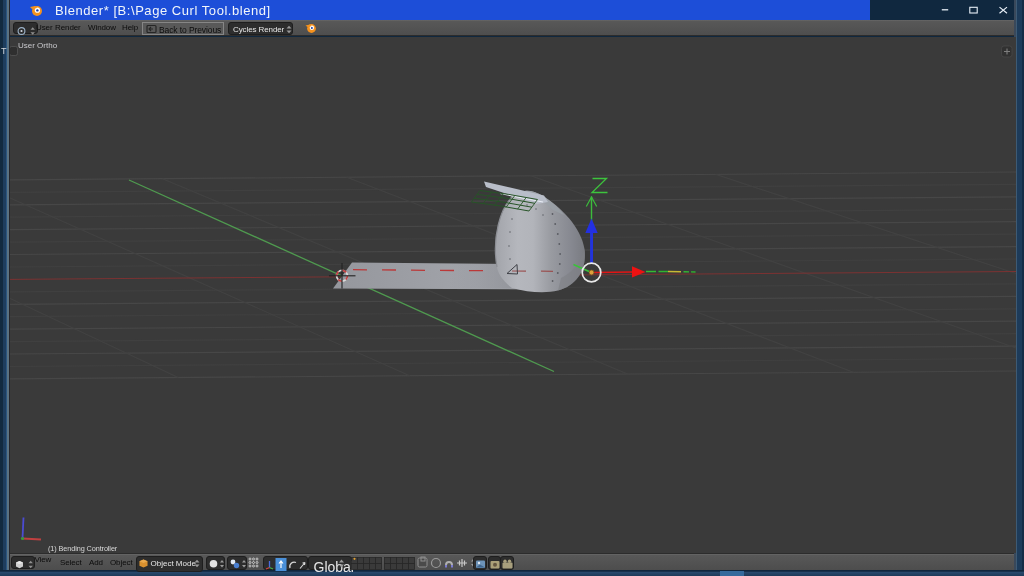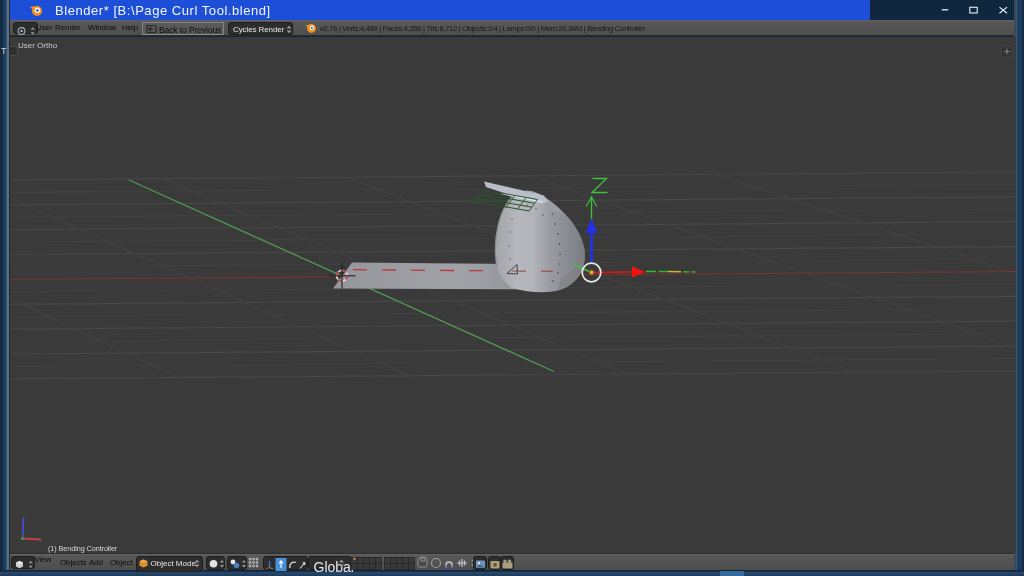--- a/index.html
+++ b/index.html
@@ -57,21 +57,20 @@
     <svg class="abs" style="left:56px;top:1px" width="8" height="11" viewBox="0 0 8 11">
           <path d="M1.5,4.5 L4,1.8 L6.5,4.5 Z M1.5,6.5 L4,9.2 L6.5,6.5 Z" fill="#989898"></path>
         </svg>
   </div>
   <svg class="abs" style="left:295px;top:2px" width="12" height="12" viewBox="0 0 12 12">
     <circle cx="6.5" cy="6.5" r="4.4" fill="#f5921e"></circle>
     <circle cx="6.9" cy="5.8" r="2.2" fill="#fff"></circle>
     <circle cx="6.9" cy="6" r="1" fill="#1b3da0"></circle>
     <path d="M0.5,3.5 L5,2.5 L6.5,4.2 L2.5,5 Z" fill="#f5921e"></path>
   </svg>
-  <span class="abs" style="left:310px;top:4px;font-size:7.6px;color:#181818;letter-spacing:-0.3px">v2.76 | Verts:4,489 | Faces:4,356 | Tris:8,712 | Objects:1/4 | Lamps:0/0 | Mem:20.34M | Bending Controller</span>
 </div>
 
 <svg class="abs" style="left:10px;top:37px" width="1006" height="516" viewBox="10 37 1006 516">
   <defs>
     <linearGradient id="cyl" x1="0" y1="0" x2="1" y2="0">
       <stop offset="0" stop-color="#a2a4aa"></stop>
       <stop offset="0.25" stop-color="#b5b7bd"></stop>
       <stop offset="0.42" stop-color="#b2b4ba"></stop>
       <stop offset="0.62" stop-color="#999ba1"></stop>
       <stop offset="0.85" stop-color="#868890"></stop>
@@ -200,21 +199,21 @@
 
 <div class="abs" style="left:10px;top:553px;width:1004px;height:17px;background:linear-gradient(#6a6a6a,#585858 8%,#4d4d4d);border-top:1px solid #2c2c2c">
   <div class="abs ddark" style="left:1px;top:2px;width:24px;height:13px">
     <svg width="25" height="13" viewBox="0 0 25 13">
       <path d="M7.5,3 L11,4.6 L11,8.6 L7.5,10.2 L4,8.6 L4,4.6 Z" fill="#cfcfcf"></path>
       <path d="M7.5,3 L11,4.6 L7.5,6.2 L4,4.6 Z" fill="#e8e8e8"></path>
       <path d="M16.5,5.3 L18.7,2.7 L20.9,5.3 Z M16.5,7.7 L18.7,10.3 L20.9,7.7 Z" fill="#8f8f8f"></path>
     </svg>
   </div>
   <span class="menu abs" style="left:24.5px;top:1px">View</span>
-  <span class="menu abs" style="left:50px;top:3.5px">Objects</span>
+  <span class="menu abs" style="left:50px;top:3.5px">Select</span>
   <span class="menu abs" style="left:79px;top:3.5px">Add</span>
   <span class="menu abs" style="left:100px;top:3.5px">Object</span>
   <div class="abs ddark" style="left:125.5px;top:1.5px;width:67px;height:16px;font-size:8.5px">
     <svg class="abs" style="left:2.5px;top:2.5px" width="9" height="9" viewBox="0 0 10 10">
       <path d="M5,0.5 L9.5,2.5 L9.5,7.5 L5,9.5 L0.5,7.5 L0.5,2.5 Z" fill="#d8902f"></path>
       <path d="M5,0.5 L9.5,2.5 L5,4.5 L0.5,2.5 Z" fill="#eaa94d"></path>
     </svg>
     <span class="abs" style="left:14px;top:2.5px;font-size:8px">Object Mode</span>
     <svg class="abs" style="left:56.5px;top:1.5px" width="8" height="11" viewBox="0 0 8 11">
           <path d="M1.5,4.5 L4,1.8 L6.5,4.5 Z M1.5,6.5 L4,9.2 L6.5,6.5 Z" fill="#989898"></path>

